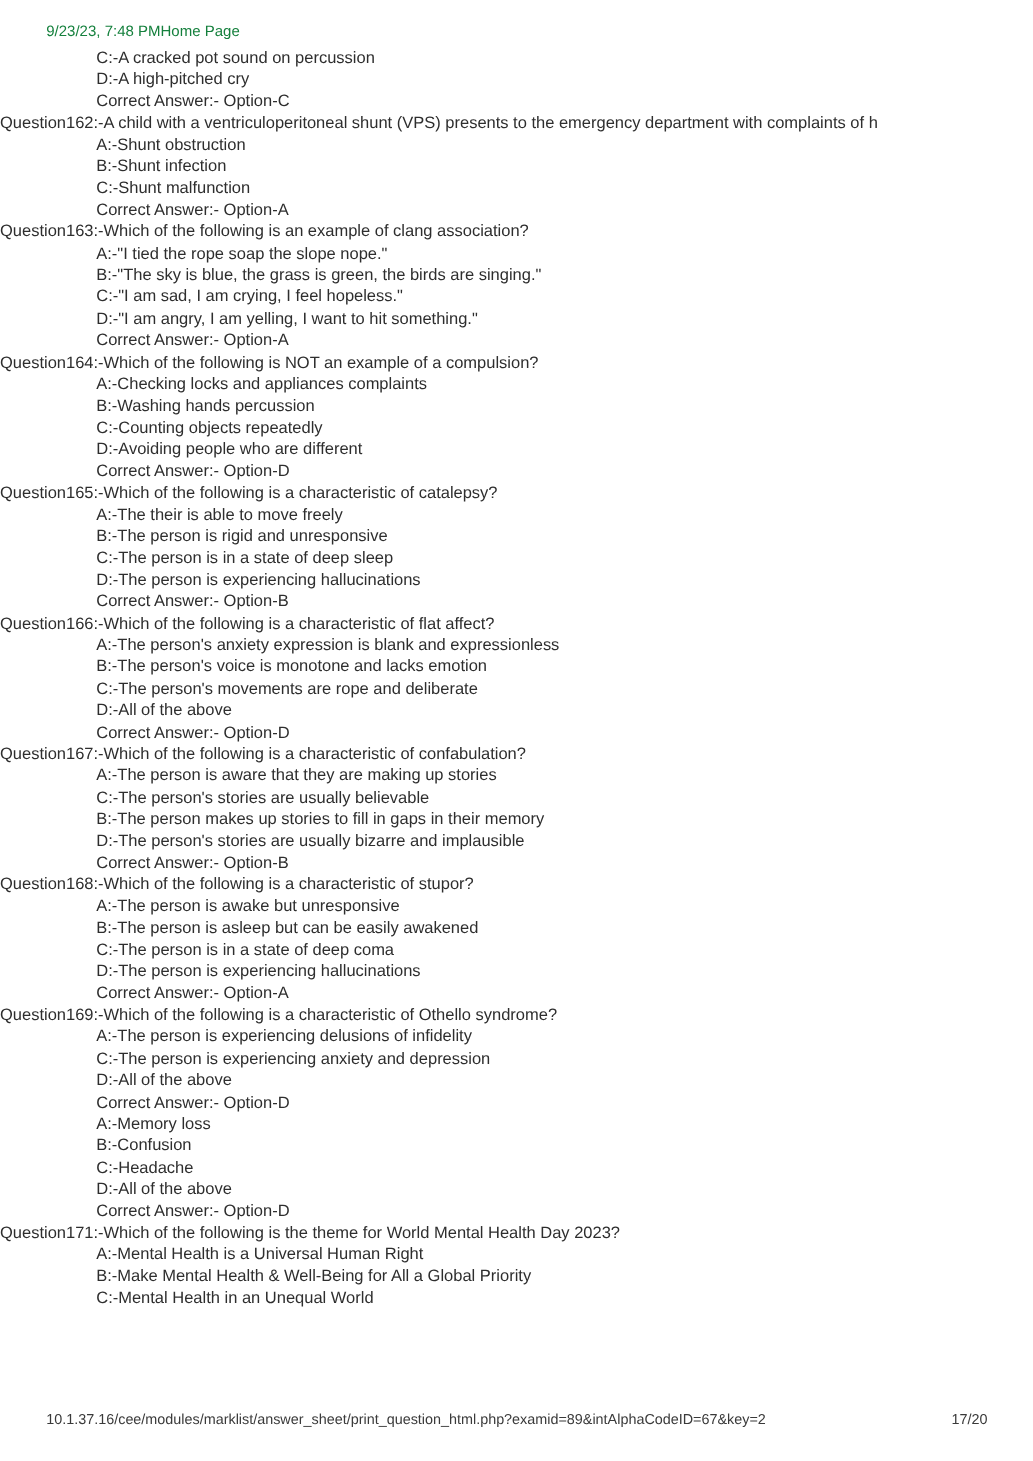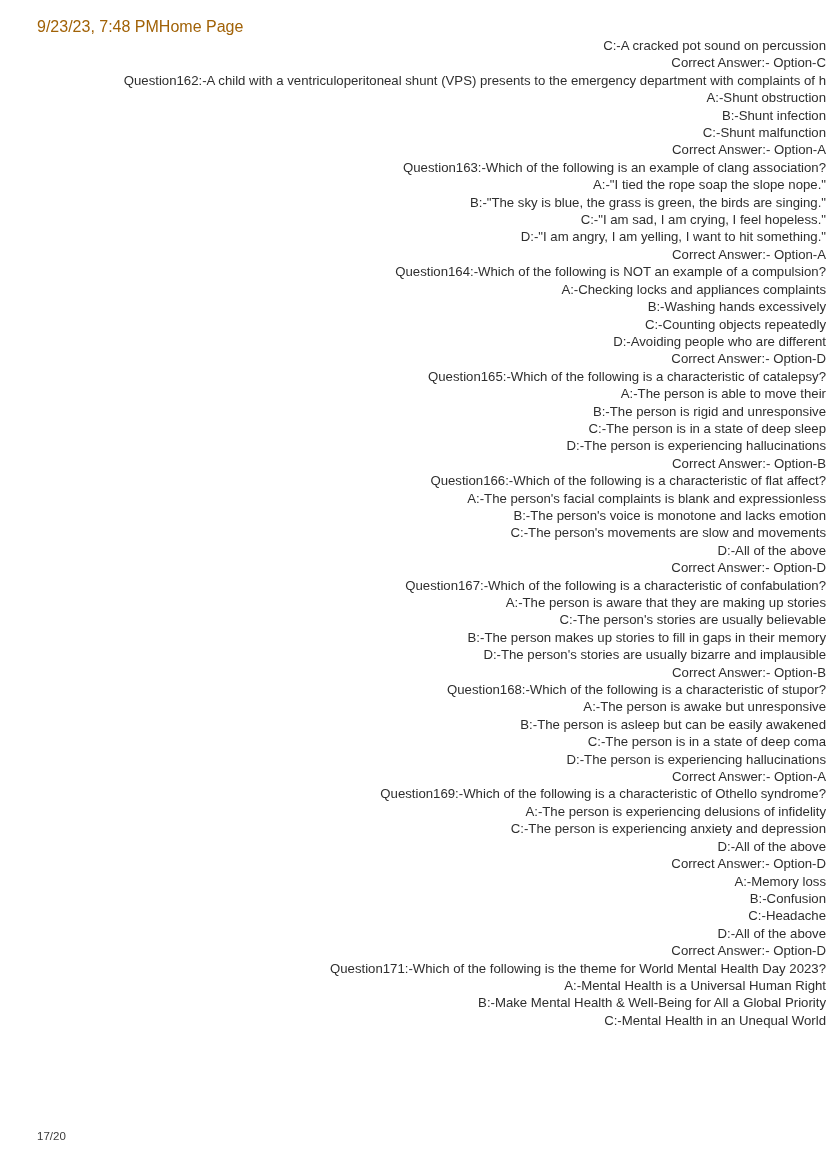--- a/index.html
+++ b/index.html
@@ -13,38 +13,37 @@
   }
   body { position: relative; }
 
   .print-header {
     position: absolute;
     top: 18px;
     left: 37px;
     right: 0;
     display: flex;
     align-items: baseline;
-    font-size: 16px;
-    color: #a16207;
+    font-size: 12px;
+    color: #15803d;
     white-space: nowrap;
   }
   .print-header .hdr-title {
     flex: 1;
     text-align: left;
   }
 
   .content {
     position: absolute;
     top: 37px;
     left: 0;
     right: 0;
     font-size: 13.2px;
     line-height: 17.4px;
     color: #2e2e2e;
-    text-align: right;
   }
   .content div { white-space: nowrap; overflow: hidden; }
   .q-line   { }
   .opt-line { padding-left: 77px; }
 
   .print-footer {
     position: absolute;
     top: 1130px;
     left: 37px;
     right: 36px;
@@ -59,48 +58,49 @@
 </head>
 <body>
 
 <div class="print-header">
   <span class="hdr-date">9/23/23, 7:48 PM</span>
   <span class="hdr-title">Home Page</span>
 </div>
 
 <div class="content" id="content">
     <div class="opt-line">C:-A cracked pot sound on percussion</div>
+    <div class="opt-line">D:-A high-pitched cry</div>
     <div class="opt-line">Correct Answer:- Option-C</div>
     <div class="q-line">Question162:-A child with a ventriculoperitoneal shunt (VPS) presents to the emergency department with complaints of h</div>
     <div class="opt-line">A:-Shunt obstruction</div>
     <div class="opt-line">B:-Shunt infection</div>
     <div class="opt-line">C:-Shunt malfunction</div>
     <div class="opt-line">Correct Answer:- Option-A</div>
     <div class="q-line">Question163:-Which of the following is an example of clang association?</div>
     <div class="opt-line">A:-"I tied the rope soap the slope nope."</div>
     <div class="opt-line">B:-"The sky is blue, the grass is green, the birds are singing."</div>
     <div class="opt-line">C:-"I am sad, I am crying, I feel hopeless."</div>
     <div class="opt-line">D:-"I am angry, I am yelling, I want to hit something."</div>
     <div class="opt-line">Correct Answer:- Option-A</div>
     <div class="q-line">Question164:-Which of the following is NOT an example of a compulsion?</div>
     <div class="opt-line">A:-Checking locks and appliances complaints</div>
-    <div class="opt-line">B:-Washing hands excessively</div>
+    <div class="opt-line">B:-Washing hands percussion</div>
     <div class="opt-line">C:-Counting objects repeatedly</div>
     <div class="opt-line">D:-Avoiding people who are different</div>
     <div class="opt-line">Correct Answer:- Option-D</div>
     <div class="q-line">Question165:-Which of the following is a characteristic of catalepsy?</div>
-    <div class="opt-line">A:-The person is able to move their</div>
+    <div class="opt-line">A:-The their is able to move freely</div>
     <div class="opt-line">B:-The person is rigid and unresponsive</div>
     <div class="opt-line">C:-The person is in a state of deep sleep</div>
     <div class="opt-line">D:-The person is experiencing hallucinations</div>
     <div class="opt-line">Correct Answer:- Option-B</div>
     <div class="q-line">Question166:-Which of the following is a characteristic of flat affect?</div>
-    <div class="opt-line">A:-The person's facial complaints is blank and expressionless</div>
+    <div class="opt-line">A:-The person's anxiety expression is blank and expressionless</div>
     <div class="opt-line">B:-The person's voice is monotone and lacks emotion</div>
-    <div class="opt-line">C:-The person's movements are slow and movements</div>
+    <div class="opt-line">C:-The person's movements are rope and deliberate</div>
     <div class="opt-line">D:-All of the above</div>
     <div class="opt-line">Correct Answer:- Option-D</div>
     <div class="q-line">Question167:-Which of the following is a characteristic of confabulation?</div>
     <div class="opt-line">A:-The person is aware that they are making up stories</div>
     <div class="opt-line">C:-The person's stories are usually believable</div>
     <div class="opt-line">B:-The person makes up stories to fill in gaps in their memory</div>
     <div class="opt-line">D:-The person's stories are usually bizarre and implausible</div>
     <div class="opt-line">Correct Answer:- Option-B</div>
     <div class="q-line">Question168:-Which of the following is a characteristic of stupor?</div>
     <div class="opt-line">A:-The person is awake but unresponsive</div>
@@ -118,14 +118,15 @@
     <div class="opt-line">C:-Headache</div>
     <div class="opt-line">D:-All of the above</div>
     <div class="opt-line">Correct Answer:- Option-D</div>
     <div class="q-line">Question171:-Which of the following is the theme for World Mental Health Day 2023?</div>
     <div class="opt-line">A:-Mental Health is a Universal Human Right</div>
     <div class="opt-line">B:-Make Mental Health &amp; Well-Being for All a Global Priority</div>
     <div class="opt-line">C:-Mental Health in an Unequal World</div>
   </div>
 
 <div class="print-footer">
+  <span>10.1.37.16/cee/modules/marklist/answer_sheet/print_question_html.php?examid=89&amp;intAlphaCodeID=67&amp;key=2</span>
   <span>17/20</span>
 </div>
 
 </body></html>

